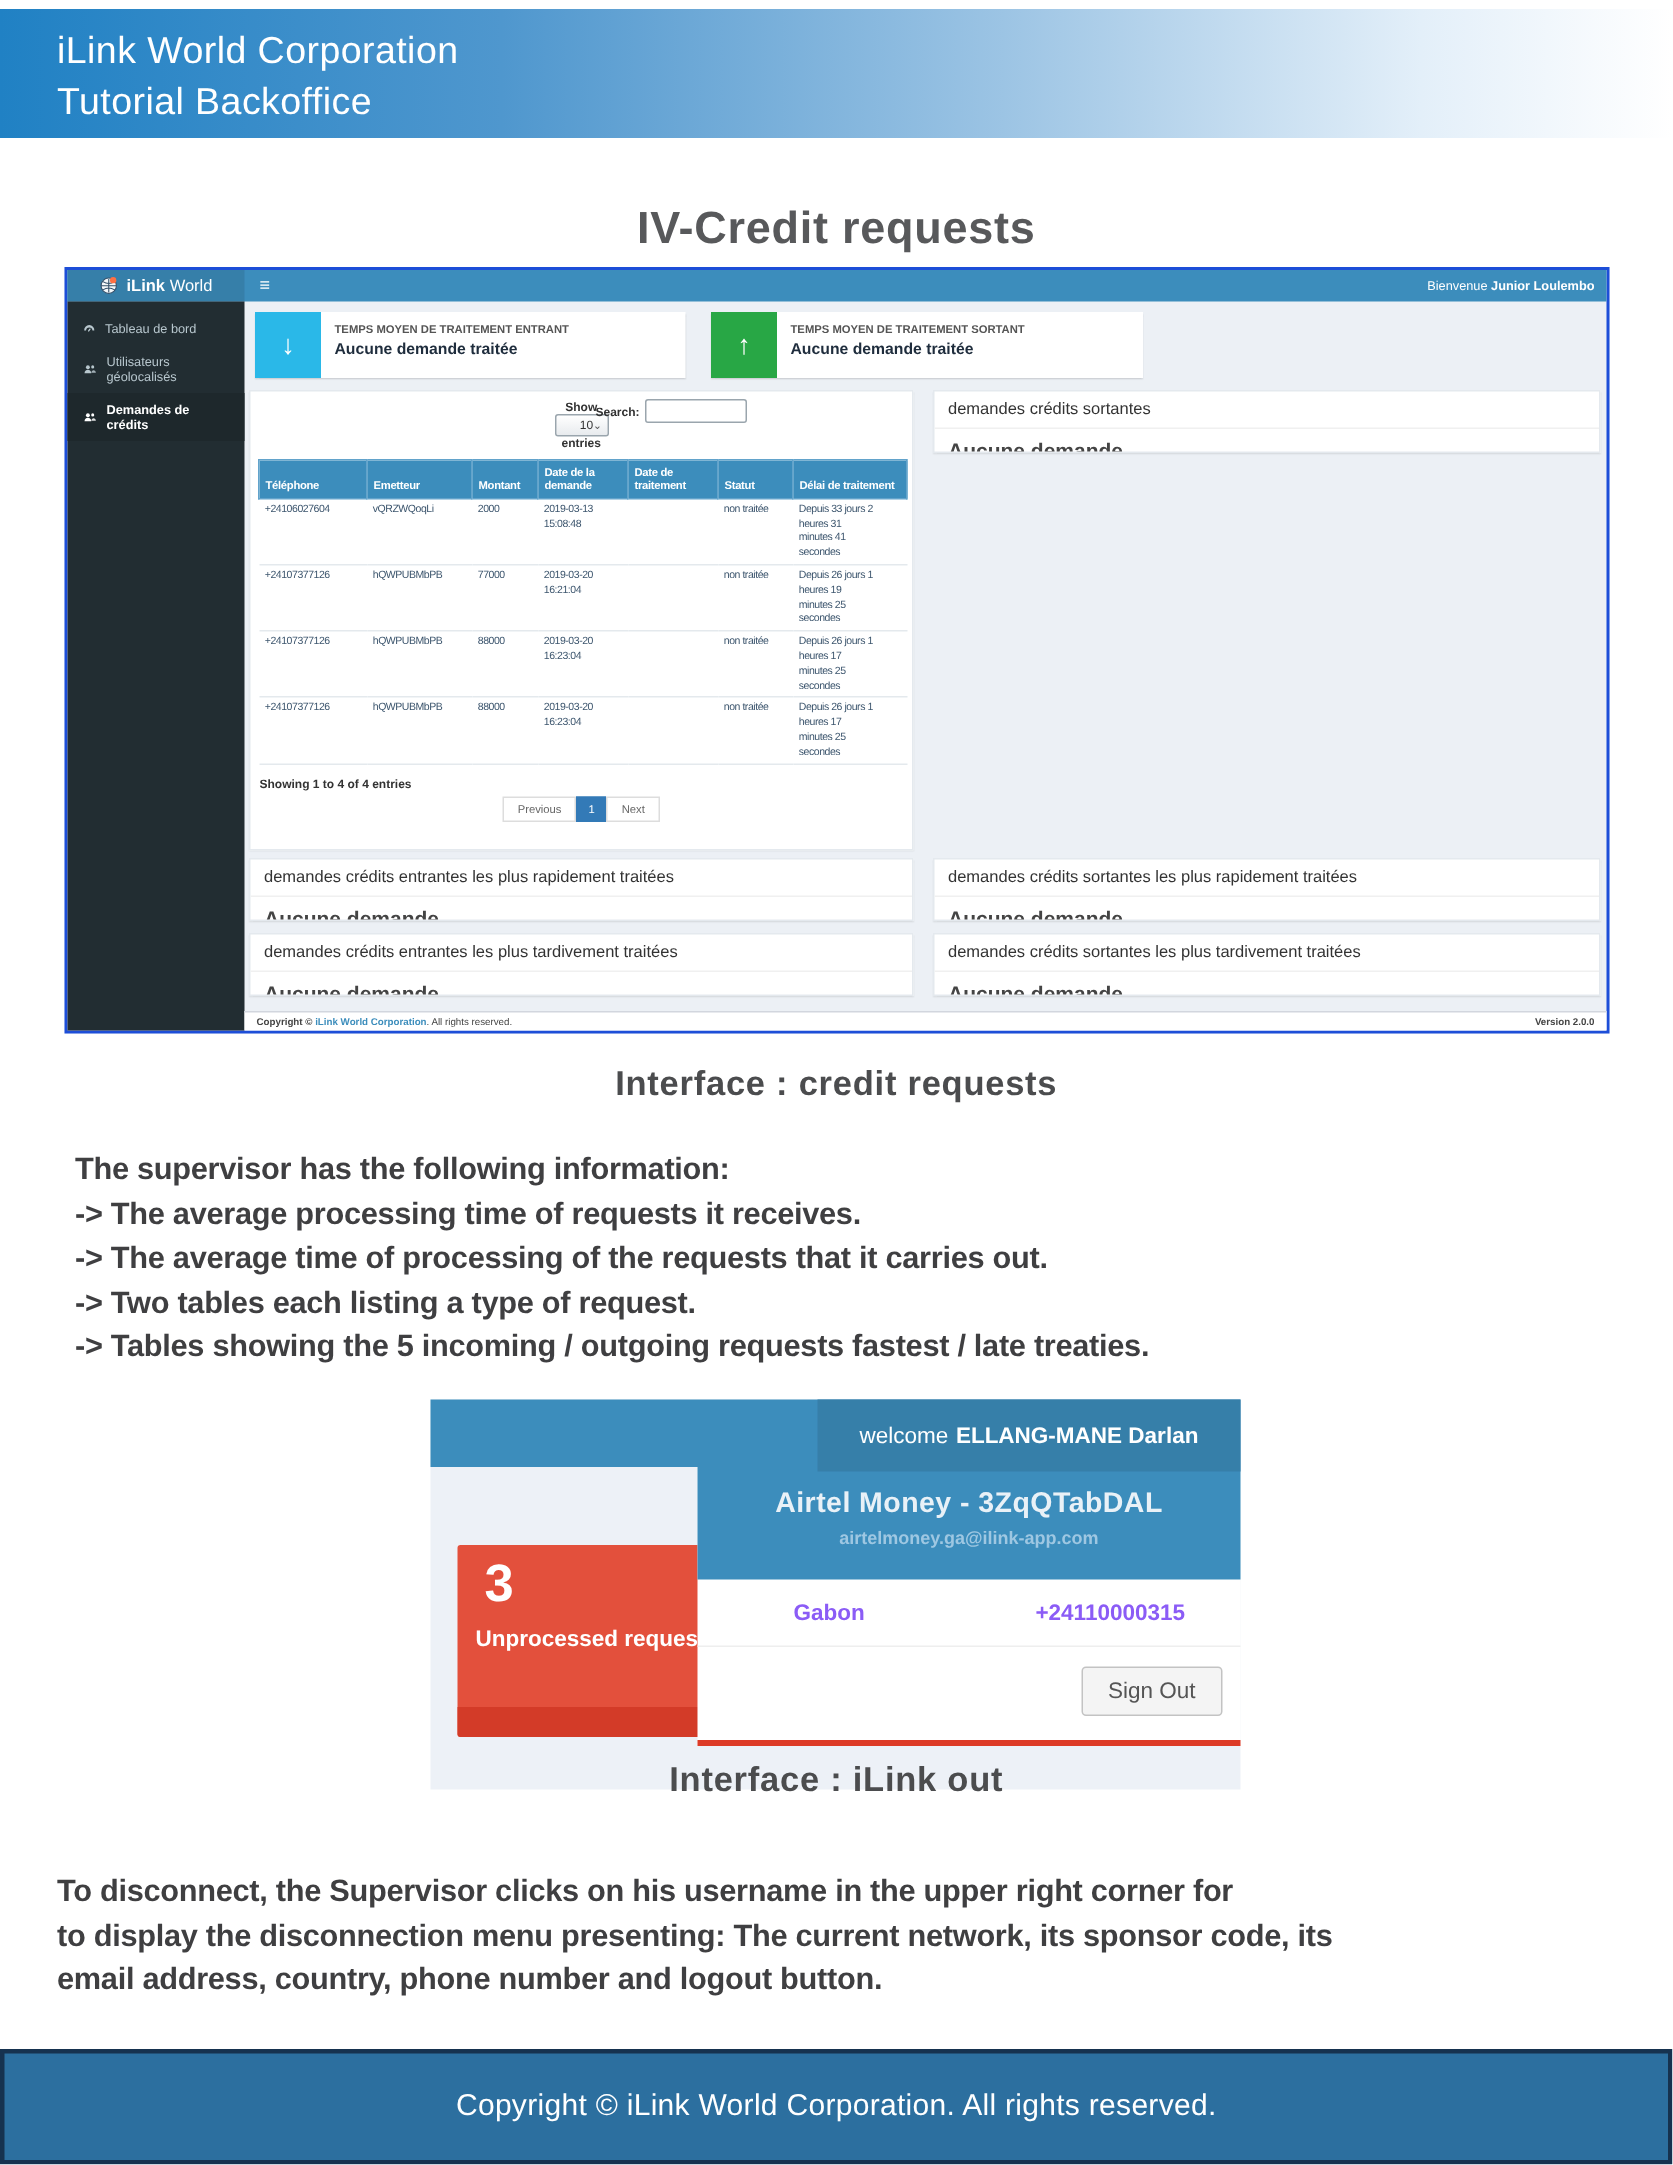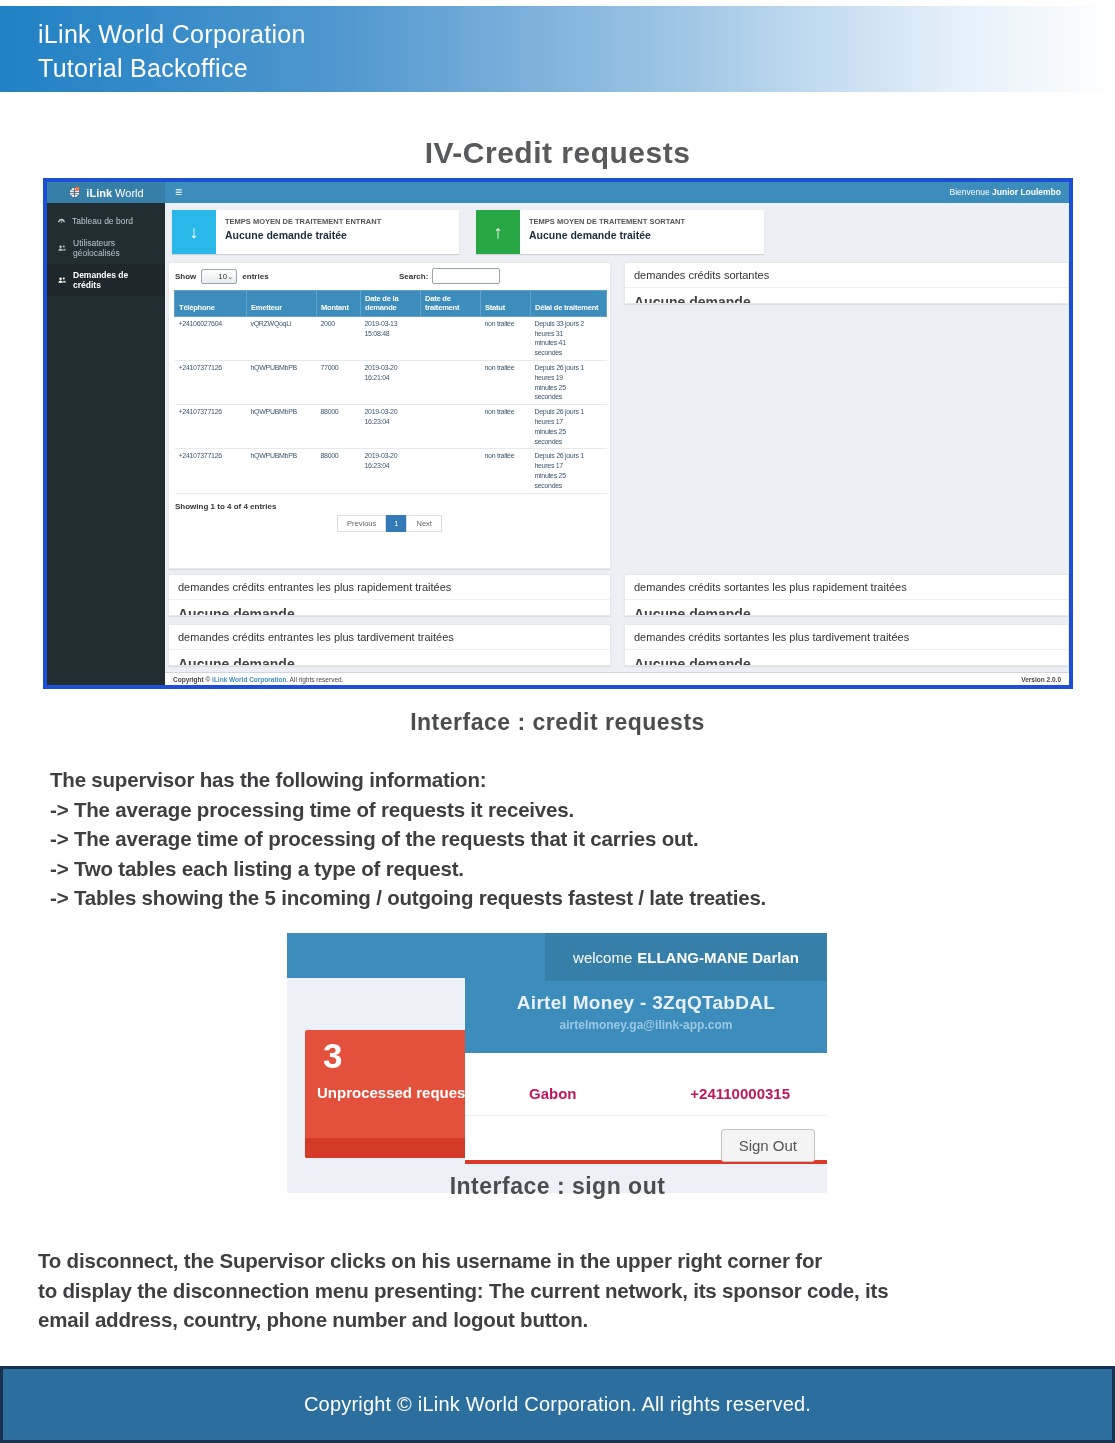--- a/index.html
+++ b/index.html
@@ -11,21 +11,21 @@
     background:linear-gradient(90deg,#2081c4 0%,#4f97ce 30%,#9cc4e4 60%,#e3eff9 85%,#ffffff 100%);
     color:#fff;padding:14px 0 0 38px;}
   .doc-header .l1{font-size:25px;font-weight:500;letter-spacing:.3px;}
   .doc-header .l2{font-size:25px;font-weight:500;margin-top:5px;letter-spacing:.3px;}
 
   .doc-title{position:absolute;top:136px;left:0;width:100%;text-align:center;
     font-size:30px;font-weight:700;color:#58595b;letter-spacing:.5px;}
 
   
   .shot1{position:absolute;left:43px;top:178px;width:1030px;height:511px;background:#ecf0f5;
-    border:4px solid #1d4ed8;box-sizing:border-box;}
+    border:2px solid #1d4ed8;box-sizing:border-box;}
   .s1-topbar{position:absolute;top:0;left:0;right:0;height:21px;background:#3c8dbc;}
   .s1-logo{position:absolute;top:0;left:0;width:118px;height:21px;background:#367fa9;color:#fff;
     display:flex;align-items:center;justify-content:center;gap:5px;font-size:11px;}
   .s1-logo b{font-weight:700;}
   .s1-burger{position:absolute;left:128px;top:0;height:21px;line-height:21px;color:#fff;font-size:12px;cursor:pointer;}
   .s1-welcome{position:absolute;right:8px;top:0;height:21px;line-height:21px;color:#fff;font-size:8.5px;}
   .s1-welcome b{font-weight:700;}
   .s1-sidebar{position:absolute;top:21px;left:0;width:118px;bottom:0;background:#222d32;
     padding-top:7px;box-sizing:border-box;}
   .s1-nav-item{display:flex;align-items:center;gap:6px;padding:6px 10px;color:#b8c7ce;font-size:8.5px;cursor:pointer;}
@@ -46,21 +46,21 @@
   .panel-title{font-size:11px;color:#333;padding:6px 9px;border-bottom:1px solid #f0f0f0;}
   .panel-empty{font-size:14px;font-weight:700;color:#444;padding:6px 9px;}
   .p-incoming{left:121px;top:80px;width:443px;height:307px;}
   .p-outgoing{left:577px;top:80px;width:445px;height:42px;}
   .p-b1{left:121px;top:392px;width:443px;height:42px;}
   .p-b2{left:577px;top:392px;width:445px;height:42px;}
   .p-b3{left:121px;top:442px;width:443px;height:42px;}
   .p-b4{left:577px;top:442px;width:445px;height:42px;}
 
   .dt-controls{position:relative;display:flex;align-items:center;padding:6px 6px 4px;font-size:8px;
-    font-weight:700;color:#333;}
+    font-weight:700;color:#333;flex-direction:column;}
   .dt-select{display:inline-flex;align-items:center;justify-content:space-between;width:36px;height:15px;
     border:1px solid #9aa5ad;border-radius:2px;background:linear-gradient(#fff,#e8ebee);
     font-size:8px;font-weight:400;color:#333;padding:0 16px;margin:0 5px;box-sizing:border-box;cursor:pointer;}
   .dt-caret{font-size:7px;color:#555;}
   .dt-search{position:absolute;left:230px;top:5px;display:flex;align-items:center;gap:4px;}
   .dt-search input{width:60px;height:14px;border:1px solid #9aa5ad;border-radius:2px;font-size:8px;padding:0 3px;}
 
   .dt-table{margin:2px 5px 0;width:432px;border-collapse:collapse;table-layout:fixed;}
   .dt-table th{background:#3c8dbc;color:#fff;font-size:7.5px;font-weight:700;letter-spacing:-.2px;
     padding:3px 4px;text-align:left;vertical-align:bottom;border:1px solid #62a3cb;line-height:1.25;}
@@ -94,22 +94,22 @@
     z-index:1;color:#fff;cursor:pointer;}
   .s2-red .num{font-size:35px;font-weight:700;margin:6px 0 0 18px;}
   .s2-red .lbl{font-size:15px;font-weight:700;margin:8px 0 0 12px;white-space:nowrap;}
   .s2-red .strip{position:absolute;bottom:0;left:0;right:0;height:20px;background:#d33b28;
     border-radius:0 0 2px 2px;}
   .s2-dd{position:absolute;left:178px;top:45px;width:362px;height:186px;background:#fff;z-index:2;
     border-bottom:4px solid #dd3b27;box-sizing:border-box;}
   .s2-dd-blue{height:75px;background:#3c8dbc;text-align:center;color:#e9f1f7;}
   .s2-net{font-size:19px;font-weight:700;padding-top:14px;letter-spacing:.3px;}
   .s2-email{font-size:12px;font-weight:700;color:#9ec7e2;margin-top:4px;}
-  .s2-row{display:flex;justify-content:space-between;padding:32px 37px 13px 64px;font-size:15px;
-    font-weight:700;color:#be185d;border-bottom:1px solid #eee;}
+  .s2-row{display:flex;justify-content:space-between;padding:14px 37px 13px 64px;font-size:15px;
+    font-weight:700;color:#8b5cf6;border-bottom:1px solid #eee;}
   .s2-btnrow{display:flex;justify-content:flex-end;padding:13px 12px 0;}
   .s2-btn{font-size:15px;color:#555;background:#f4f4f4;border:1px solid #c3c3c3;padding:7px 17px;
     border-radius:3px;cursor:pointer;}
 
   
   .doc-footer{position:absolute;left:0;top:1366px;width:1115px;height:77px;box-sizing:border-box;
     background:#2c6f9f;border:3px solid #16324f;color:#fff;display:flex;align-items:center;
     justify-content:center;font-size:20px;letter-spacing:.2px;}
 </style>
 </head>
@@ -345,21 +345,21 @@
       <div class="s2-row">
         <span>Gabon</span>
         <span>+24110000315</span>
       </div>
       <div class="s2-btnrow">
         <span class="s2-btn">Sign Out</span>
       </div>
     </div>
   </div>
 
-  <div class="caption cap2">Interface : sign out</div>
+  <div class="caption cap2">Interface : iLink out</div>
 
   <div class="para p2">
     <div>To disconnect, the Supervisor clicks on his username in the upper right corner for</div>
     <div>to display the disconnection menu presenting: The current network, its sponsor code, its</div>
     <div>email address, country, phone number and logout button.</div>
   </div>
 
   <div class="doc-footer">
     <span>Copyright © iLink World Corporation. All rights reserved.</span>
   </div>

